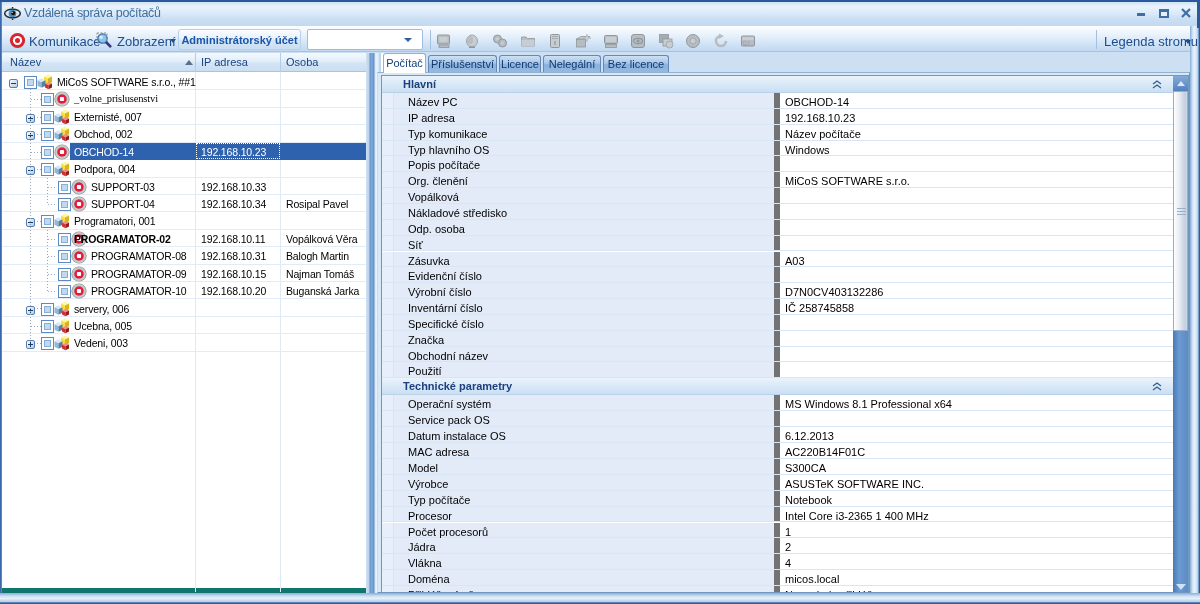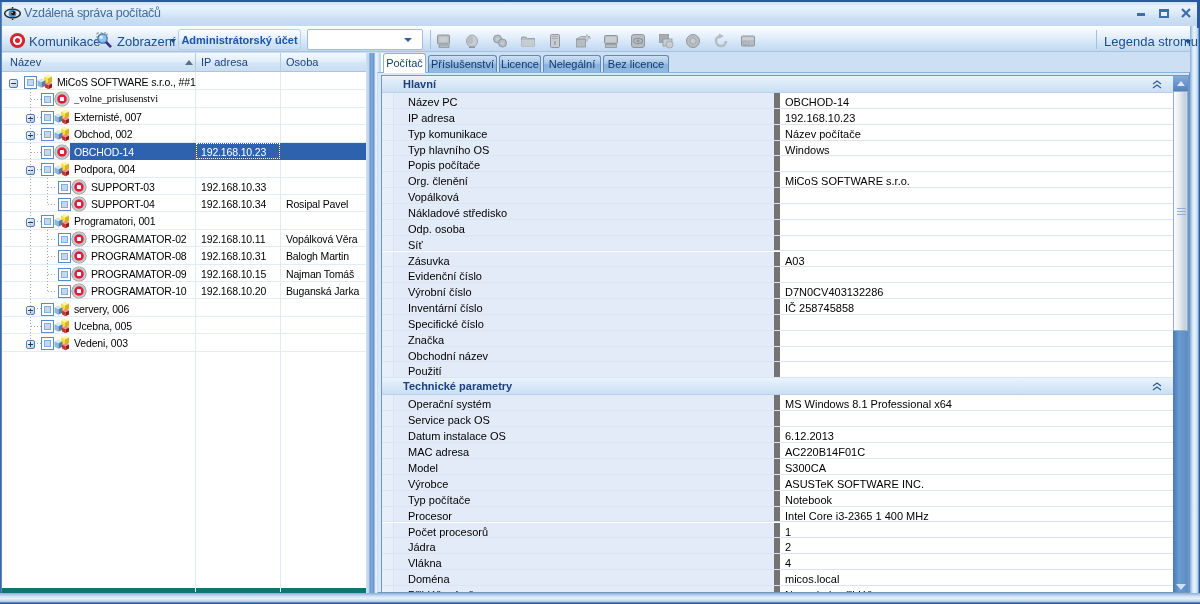--- a/index.html
+++ b/index.html
@@ -347,21 +347,21 @@
 <div class="cb" style="left:56px;top:3px">
         <i></i>
       </div>
 <svg class="abs" style="left:69px;top:1px" width="16" height="16" viewBox="0 0 16 16">
 <circle cx="8" cy="8" r="7.6" fill="#8e8e8e"></circle>
 <circle cx="8" cy="8" r="6.9" fill="#c9c9c9"></circle>
 <circle cx="8" cy="8" r="5.1" fill="#a8a8a8"></circle>
 <circle cx="8" cy="8" r="4.6" fill="#e8173c"></circle>
 <rect x="5.9" y="5.9" width="4.2" height="4.2" rx="1" fill="#fff"></rect>
 </svg>
-<span class="tname" style="left:89px;">PROGRAMATOR-02</span>
+<span class="tname" style="left:72px;font-weight:bold;">PROGRAMATOR-02</span>
 <span class="tname" style="left:199px;">192.168.10.11</span>
 <span class="tname" style="left:284px;">Vopálková Věra</span>
 </div>
 <div class="trow" style="top:194.2px;height:17.42px">
 <div class="sep"></div>
 <div class="cb" style="left:56px;top:3px">
         <i></i>
       </div>
 <svg class="abs" style="left:69px;top:1px" width="16" height="16" viewBox="0 0 16 16">
 <circle cx="8" cy="8" r="7.6" fill="#8e8e8e"></circle>

